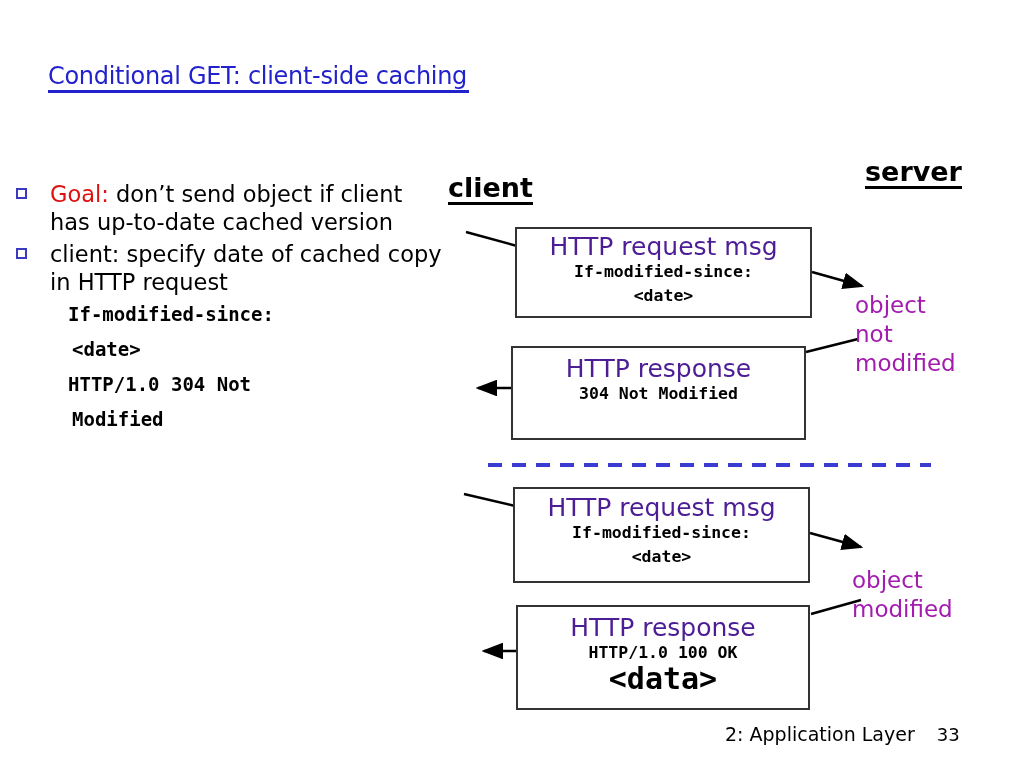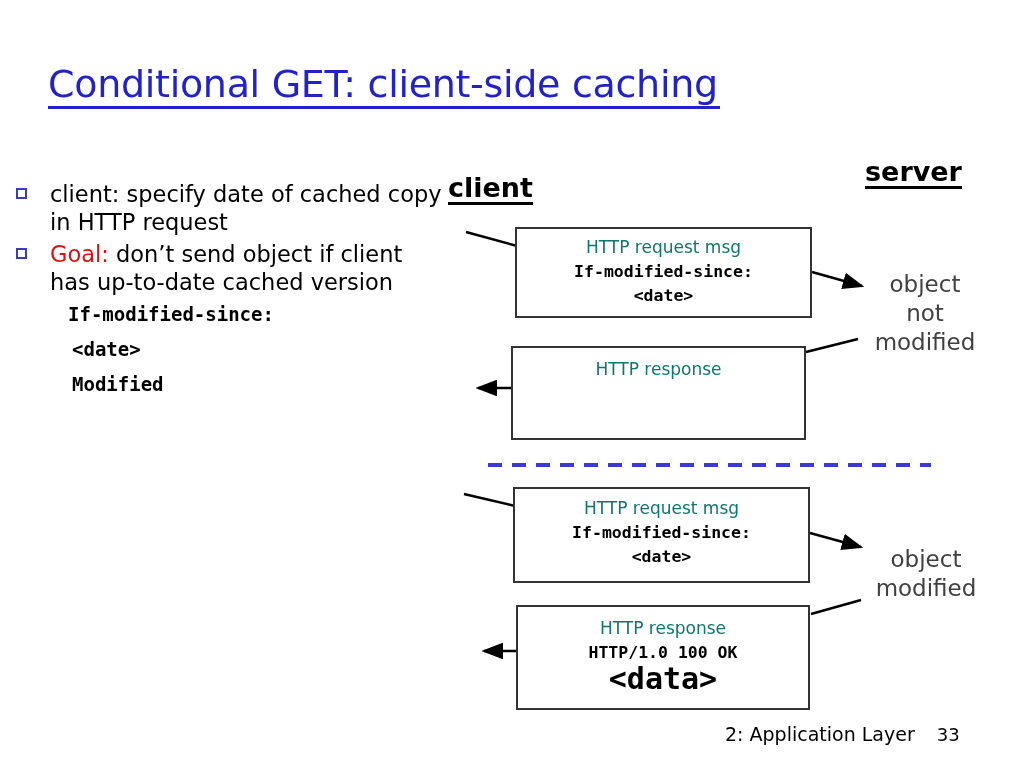--- a/index.html
+++ b/index.html
@@ -15,21 +15,21 @@
     font-family: "DejaVu Sans", sans-serif;
     color: #000000;
   }
 
   
   #slide-title {
     position: absolute;
     left: 48px;
     top: 62px;
     font-family: "DejaVu Sans", sans-serif;
-    font-size: 38px;
+    font-size: 24px;
     font-weight: 400;
     color: #2222cc;
     letter-spacing: -0.3px;
     white-space: nowrap;
   }
   #slide-title .title-underline {
     position: absolute;
     left: 0;
     right: -2px;
     bottom: -3px;
@@ -116,23 +116,23 @@
   .msg-box {
     position: absolute;
     border: 2px solid #333333;
     background: #ffffff;
     box-sizing: border-box;
     text-align: center;
     overflow: hidden;
   }
   .msg-title {
     font-family: "DejaVu Sans", sans-serif;
-    font-size: 17px;
+    font-size: 25px;
     line-height: 26px;
-    color: #0f766e;
+    color: #4c1d95;
     white-space: nowrap;
   }
   .msg-code {
     font-family: "DejaVu Sans Mono", monospace;
     font-size: 16.5px;
     font-weight: bold;
     line-height: 24px;
     color: #000000;
     white-space: pre;
   }
@@ -144,23 +144,23 @@
   #box-req-1 { left: 515px; top: 227px; width: 297px; height: 91px; padding-top: 5px; }
   #box-resp-1 { left: 511px; top: 346px; width: 295px; height: 94px; padding-top: 8px; }
   #box-req-2 { left: 513px; top: 487px; width: 297px; height: 96px; padding-top: 6px; }
   #box-resp-2 { left: 516px; top: 605px; width: 294px; height: 105px; padding-top: 8px; }
 
   .side-note {
     position: absolute;
     font-family: "DejaVu Sans", sans-serif;
     font-size: 23px;
     line-height: 29px;
-    color: #404040;
-    text-align: center;
+    color: #a21caf;
     white-space: pre-line;
+    margin-top: 21px;
   }
   #note-not-modified { left: 855px; top: 270px; width: 140px; }
   #note-modified { left: 852px; top: 545px; width: 148px; }
 
   
   #footer {
     position: absolute;
     left: 725px;
     top: 723px;
     font-family: "DejaVu Sans", sans-serif;
@@ -175,35 +175,36 @@
 </style>
 </head>
 <body>
 
 <div id="slide-title">
   <span>Conditional GET: client-side caching</span>
   <span class="title-underline"></span>
 </div>
 
 <div id="bullets">
+
+  <div class="bullet-row">
+    <span class="bullet-marker"></span>
+    <span class="bullet-text"><span class="goal-label">Goal:</span><span> don’t send object if client has up-to-date cached version</span></span>
+  </div>
 
   <div class="bullet-row">
     <span class="bullet-marker"></span>
     <span class="bullet-text">client: specify date of cached copy in HTTP request</span>
   </div>
 
-  <div class="bullet-row">
-    <span class="bullet-marker"></span>
-    <span class="bullet-text"><span class="goal-label">Goal:</span><span> don’t send object if client has up-to-date cached version</span></span>
-  </div>
-
   <div class="code-block">If-modified-since:</div>
   <div class="code-block indent2">&lt;date&gt;</div>
 
 
+  <div class="code-block">HTTP/1.0 304 Not</div>
   <div class="code-block indent2">Modified</div>
 </div>
 
 <div id="diagram">
   <svg width="1024" height="768" viewBox="0 0 1024 768" xmlns="http://www.w3.org/2000/svg">
     <defs>
       <marker id="arrowhead" markerWidth="9" markerHeight="7" refX="8" refY="3.5" orient="auto">
         <polygon points="0 0, 9 3.5, 0 7" fill="#000000"></polygon>
       </marker>
     </defs>
@@ -238,20 +239,21 @@
 </div>
 
 <div class="msg-box" id="box-req-1">
   <div class="msg-title">HTTP request msg</div>
   <div class="msg-code">If-modified-since:</div>
   <div class="msg-code">&lt;date&gt;</div>
 </div>
 
 <div class="msg-box" id="box-resp-1">
   <div class="msg-title">HTTP response</div>
+  <div class="msg-code">304 Not Modified</div>
 </div>
 
 <div class="msg-box" id="box-req-2">
   <div class="msg-title">HTTP request msg</div>
   <div class="msg-code">If-modified-since:</div>
   <div class="msg-code">&lt;date&gt;</div>
 </div>
 
 <div class="msg-box" id="box-resp-2">
   <div class="msg-title">HTTP response</div>

